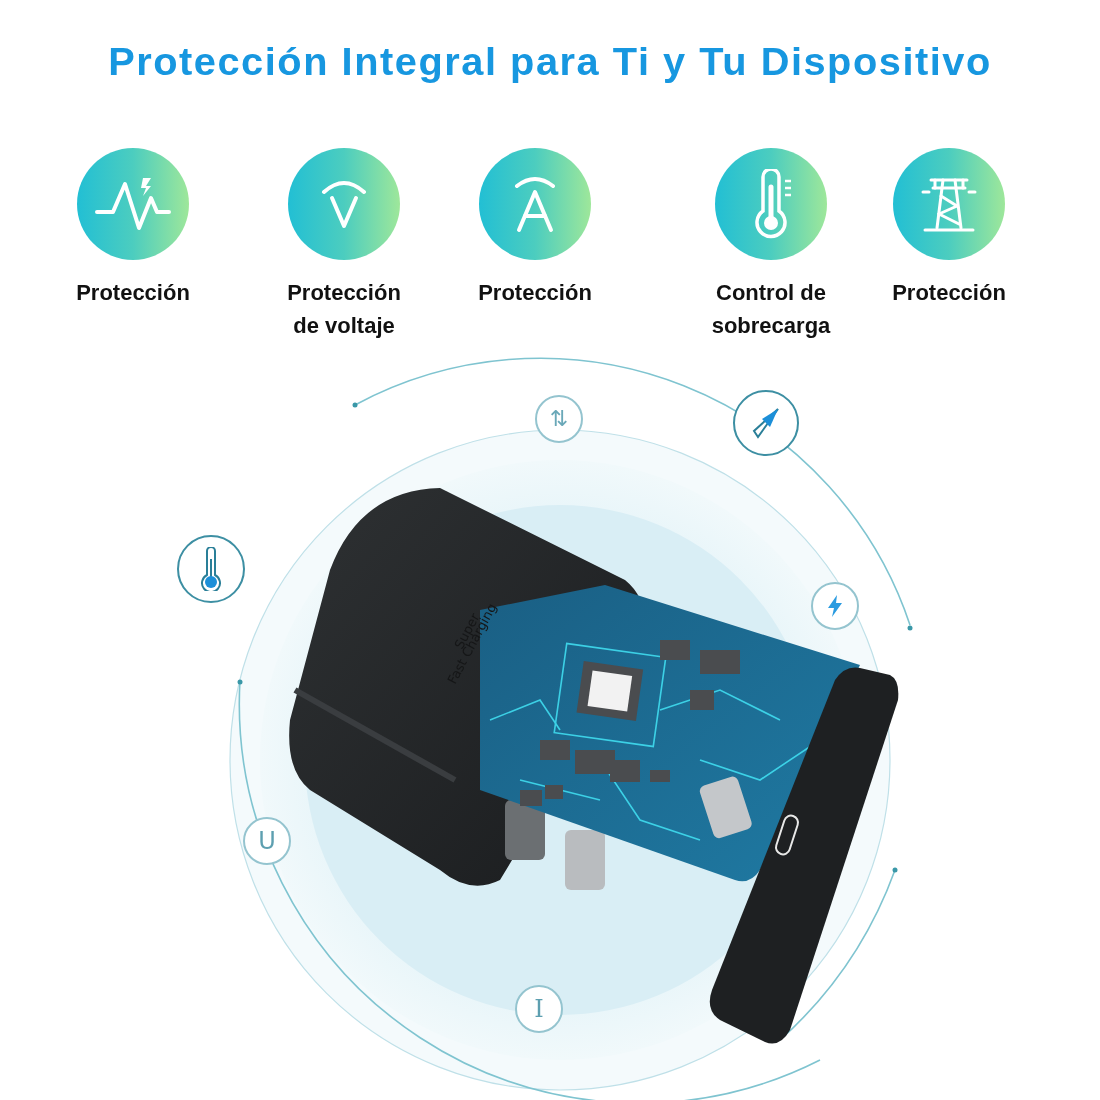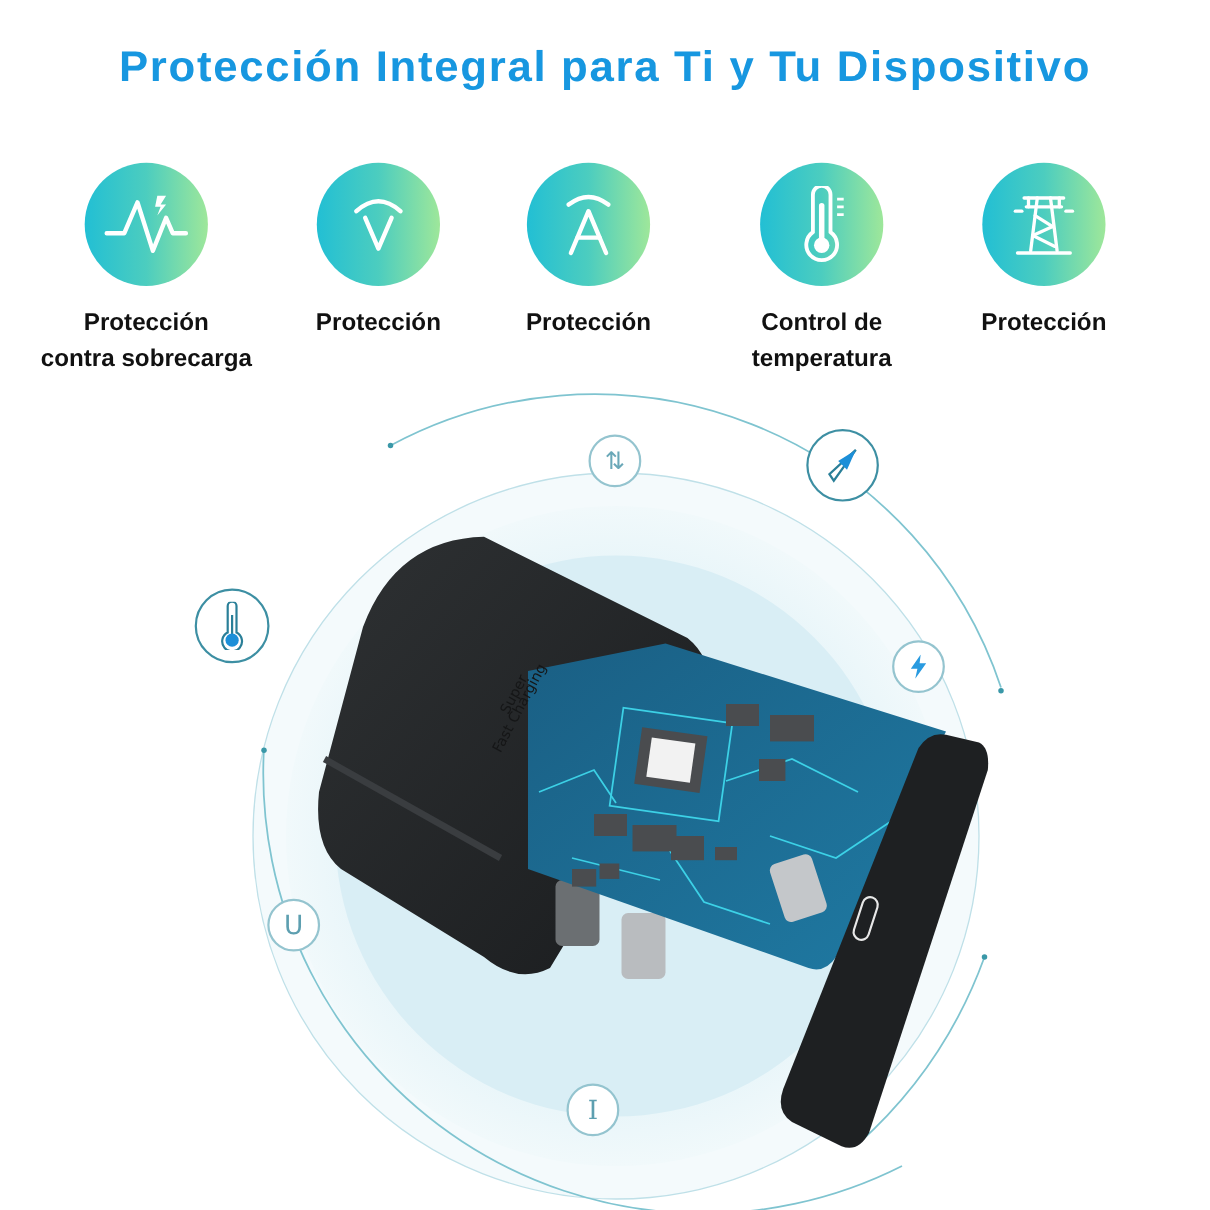--- a/index.html
+++ b/index.html
@@ -19,63 +19,63 @@
 
 <div class="feature" style="left:18px;">
   <div class="circle">
     <svg width="80" height="60" viewBox="0 0 80 60">
         <polyline points="4,38 20,38 32,10 46,54 58,24 64,38 76,38" fill="none" stroke="#fff" stroke-width="4" stroke-linejoin="round" stroke-linecap="round"></polyline>
         <polygon points="50,4 58,4 53,12 58,12 50,22 53,14 48,14" fill="#fff"></polygon>
       </svg>
   </div>
   <div class="label">
       <span>Protección</span>
-      <span>contra sobrecarga</span>
     </div>
 </div>
 
 <div class="feature" style="left:229px;">
   <div class="circle">
     <svg width="60" height="60" viewBox="0 0 60 60">
         <path d="M10,18 Q30,0 50,18" fill="none" stroke="#fff" stroke-width="4" stroke-linecap="round"></path>
         <polyline points="18,24 30,52 42,24" fill="none" stroke="#fff" stroke-width="4" stroke-linecap="round" stroke-linejoin="round"></polyline>
       </svg>
   </div>
   <div class="label">
       <span>Protección</span>
+      <span>de voltaje</span>
     </div>
 </div>
 
 <div class="feature" style="left:420px;">
   <div class="circle">
     <svg width="60" height="64" viewBox="0 0 60 64">
         <path d="M12,14 Q30,0 48,14" fill="none" stroke="#fff" stroke-width="4" stroke-linecap="round"></path>
         <polyline points="14,58 30,20 46,58" fill="none" stroke="#fff" stroke-width="4" stroke-linecap="round" stroke-linejoin="round"></polyline>
         <line x1="20" y1="44" x2="40" y2="44" stroke="#fff" stroke-width="4" stroke-linecap="round"></line>
       </svg>
   </div>
   <div class="label">
       <span>Protección</span>
     </div>
 </div>
 
-<div class="feature" style="left:632px;text-align:center;">
+<div class="feature" style="left:656px;text-align:center;">
   <div class="circle">
     <svg width="60" height="70" viewBox="0 0 60 70">
         <path d="M22,8 a8,8 0 0 1 16,0 v34 a14,14 0 1 1 -16,0 z" fill="none" stroke="#fff" stroke-width="3.5"></path>
         <line x1="30" y1="18" x2="30" y2="48" stroke="#fff" stroke-width="5" stroke-linecap="round"></line>
         <circle cx="30" cy="54" r="7" fill="#fff"></circle>
         <line x1="44" y1="12" x2="50" y2="12" stroke="#fff" stroke-width="2.5"></line>
         <line x1="44" y1="19" x2="50" y2="19" stroke="#fff" stroke-width="2.5"></line>
         <line x1="44" y1="26" x2="50" y2="26" stroke="#fff" stroke-width="2.5"></line>
       </svg>
   </div>
   <div class="label">
       <span>Control de</span>
-      <span>temperatura</span>
+      <span>sobrecarga</span>
     </div>
 </div>
 
 <div class="feature" style="left:834px;">
   <div class="circle">
     <svg width="64" height="64" viewBox="0 0 64 64">
         <g fill="none" stroke="#fff" stroke-width="3" stroke-linecap="round" stroke-linejoin="round">
           <line x1="14" y1="8" x2="50" y2="8"></line>
           <line x1="18" y1="8" x2="18" y2="16"></line>
           <line x1="46" y1="8" x2="46" y2="16"></line>

